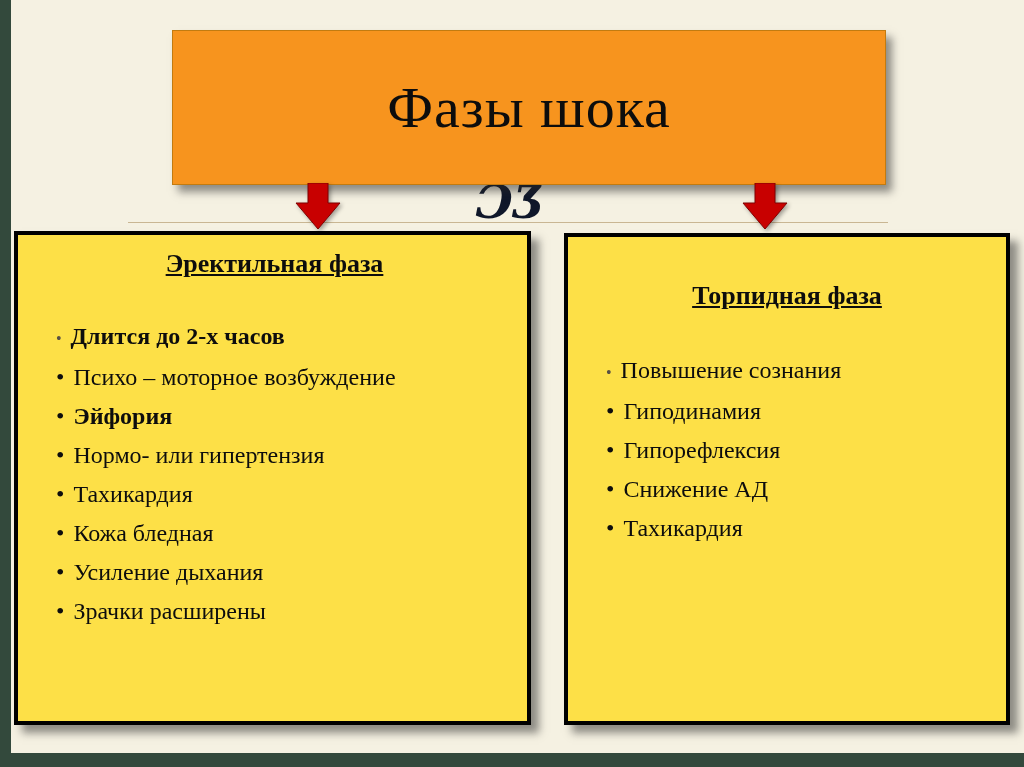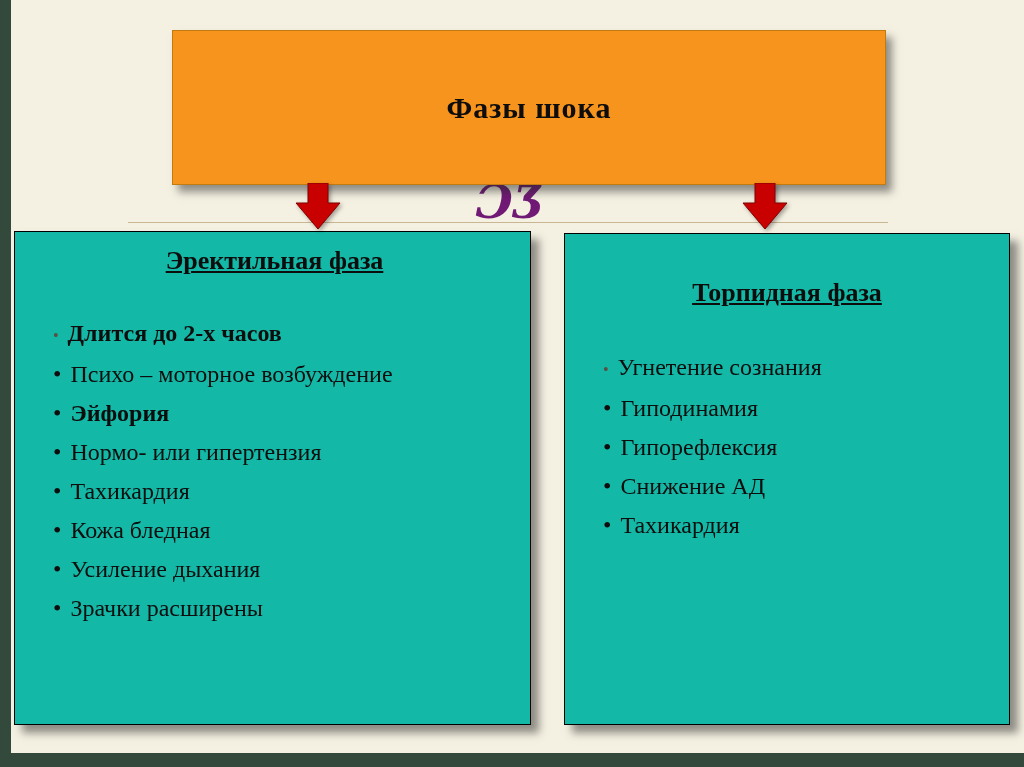--- a/index.html
+++ b/index.html
@@ -10,36 +10,36 @@
   }
   .frame-left  { position:absolute; left:0; top:0; width:11px; height:100%; background:#33493C; z-index:5; }
   .frame-bottom{ position:absolute; left:0; bottom:0; width:100%; height:14px; background:#33493C; z-index:5; }
 
   .title-box {
     position:absolute; left:172px; top:30px; width:712px; height:153px;
     background:#F7941E; border:1px solid #C27B10;
     box-shadow:6px 7px 8px rgba(40,40,40,0.5);
     display:flex; align-items:center; justify-content:center; z-index:3;
   }
-  .title-text { font-size:30px; font-weight:bold; letter-spacing:1px; }
+  .title-text { font-size:58px; font-weight:normal; letter-spacing:1px; }
 
   .divider { position:absolute; left:128px; top:222px; width:760px; height:1px; background:#C9B693; z-index:1; }
   .ornament {
     position:absolute; left:462px; top:176px; width:96px; text-align:center;
     font-size:47px; line-height:52px; font-style:italic; font-weight:bold;
-    color:#701a75; font-family:"DejaVu Serif", serif; z-index:2;
+    color:#0f172a; font-family:"DejaVu Serif", serif; z-index:2;
   }
 
   .arrow { position:absolute; width:50px; height:47px; z-index:4;
            filter:drop-shadow(2px 2px 2px rgba(0,0,0,0.35)); }
   .arrow.left  { left:293px; top:183px; }
   .arrow.right { left:740px; top:183px; }
 
   .phase-box {
-    position:absolute; background:#14b8a6; border:1px solid #000000;
+    position:absolute; background:#fde047; border:4px solid #000000;
     box-shadow:8px 8px 8px rgba(40,40,40,0.5); z-index:3; box-sizing:border-box;
   }
   .phase-box.left  { left:14px;  top:231px; width:517px; height:494px; padding:12px 10px 0 14px; }
   .phase-box.right { left:564px; top:233px; width:446px; height:492px; padding:42px 14px 0 14px; }
 
   .box-header {
     text-align:center; font-weight:bold; text-decoration:underline;
     font-size:26px; line-height:34px;
   }
   .list { font-size:24px; line-height:39px; }
@@ -82,20 +82,20 @@
         <div class="item"><span class="bullet">•</span><span class="seg">Тахикардия</span></div>
         <div class="item"><span class="bullet">•</span><span class="seg">Кожа бледная</span></div>
         <div class="item"><span class="bullet">•</span><span class="seg">Усиление дыхания</span></div>
         <div class="item"><span class="bullet">•</span><span class="seg">Зрачки расширены</span></div>
       </div>
   </div>
 
   <div class="phase-box right">
     <div class="box-header">Торпидная фаза</div>
     <div class="list">
-        <div class="item"><span class="bullet muted">•</span><span class="seg">Угнетение сознания</span></div>
+        <div class="item"><span class="bullet muted">•</span><span class="seg">Повышение сознания</span></div>
         <div class="item"><span class="bullet">•</span><span class="seg">Гиподинамия</span></div>
         <div class="item"><span class="bullet">•</span><span class="seg">Гипорефлексия</span></div>
         <div class="item"><span class="bullet">•</span><span class="seg">Снижение АД</span></div>
         <div class="item"><span class="bullet">•</span><span class="seg">Тахикардия</span></div>
       </div>
   </div>
 </div>
 
 </body></html>

